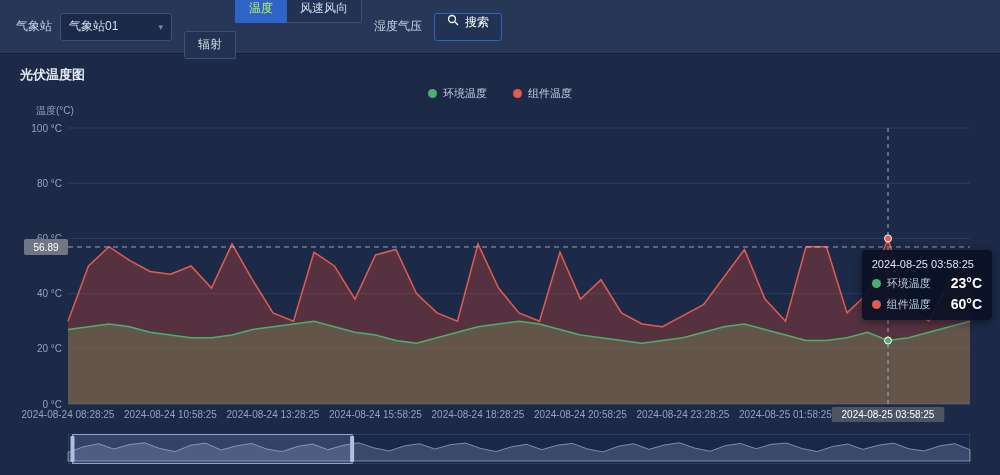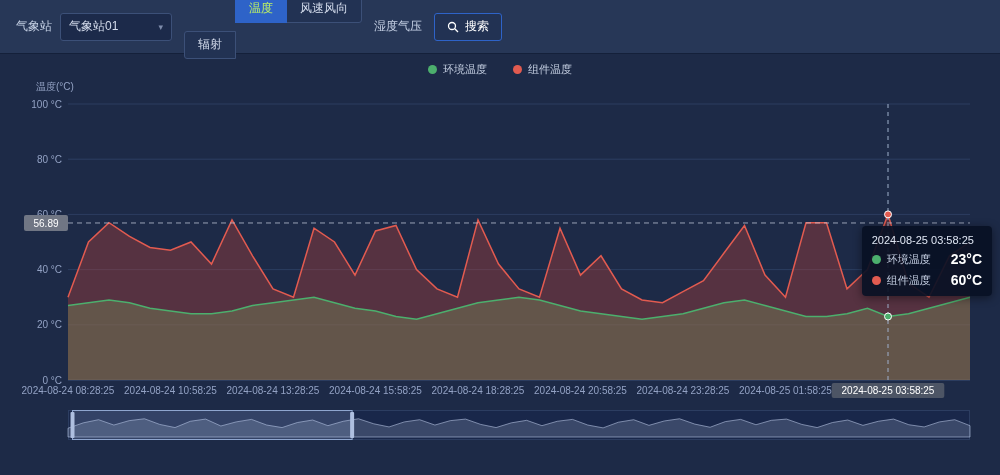--- a/index.html
+++ b/index.html
@@ -35,21 +35,21 @@
   .time-box {
     display:flex; align-items:center; gap:10px; background:#1c2a4a;
     border:1px solid #3c5078; border-radius:3px; height:28px; padding:0 10px;
     cursor:pointer;
   }
   .time-value { font-size:12px; color:#d5dded; white-space:nowrap; }
   .time-arrow { color:#7e8cab; font-size:12px; }
   .cal-icon { width:11px; height:11px; border:1px solid #7e8cab; border-radius:2px; position:relative; display:inline-block; }
   .cal-icon::before { content:''; position:absolute; top:2px; left:1px; right:1px; border-top:1px solid #7e8cab; }
   .search-btn {
-    height:28px; padding:0 12px; display:flex; align-items:center; gap:6px;
+    height:28px; padding:0 12px; display:flex; align-items:flex-start; gap:6px;
     background:#223253; border:1px solid #2e63c8; border-radius:3px;
     color:#fff; font-size:12px; cursor:pointer; font-family:inherit;
   }
   
   .content { padding:6px 20px 0; }
   .page-title { font-size:13px; font-weight:700; color:#e4eaf5; margin:6px 0 0; }
   .legend-row { display:flex; justify-content:center; align-items:center; gap:26px; height:18px; margin-top:0; }
   .legend-item { display:flex; align-items:center; gap:6px; font-size:11px; color:#c3cde0; cursor:pointer; }
   .legend-dot { width:9px; height:9px; border-radius:50%; display:inline-block; }
   .chart-wrap { position:relative; margin-top:2px; }
@@ -89,20 +89,21 @@
   <button class="search-btn">
     <svg width="12" height="12" viewBox="0 0 12 12">
       <circle cx="5" cy="5" r="3.5" fill="none" stroke="#ffffff" stroke-width="1.3"></circle>
       <line x1="7.8" y1="7.8" x2="11" y2="11" stroke="#ffffff" stroke-width="1.3"></line>
     </svg>
     <span>搜索</span>
   </button>
 </header>
 
 <main class="content">
+  <h2 class="page-title">光伏温度图</h2>
 
   <div class="legend-row">
     <div class="legend-item">
       <span class="legend-dot" style="background: rgb(76, 175, 109);"></span>
       <span>环境温度</span>
     </div>
     <div class="legend-item">
       <span class="legend-dot" style="background: rgb(226, 91, 80);"></span>
       <span>组件温度</span>
     </div>

